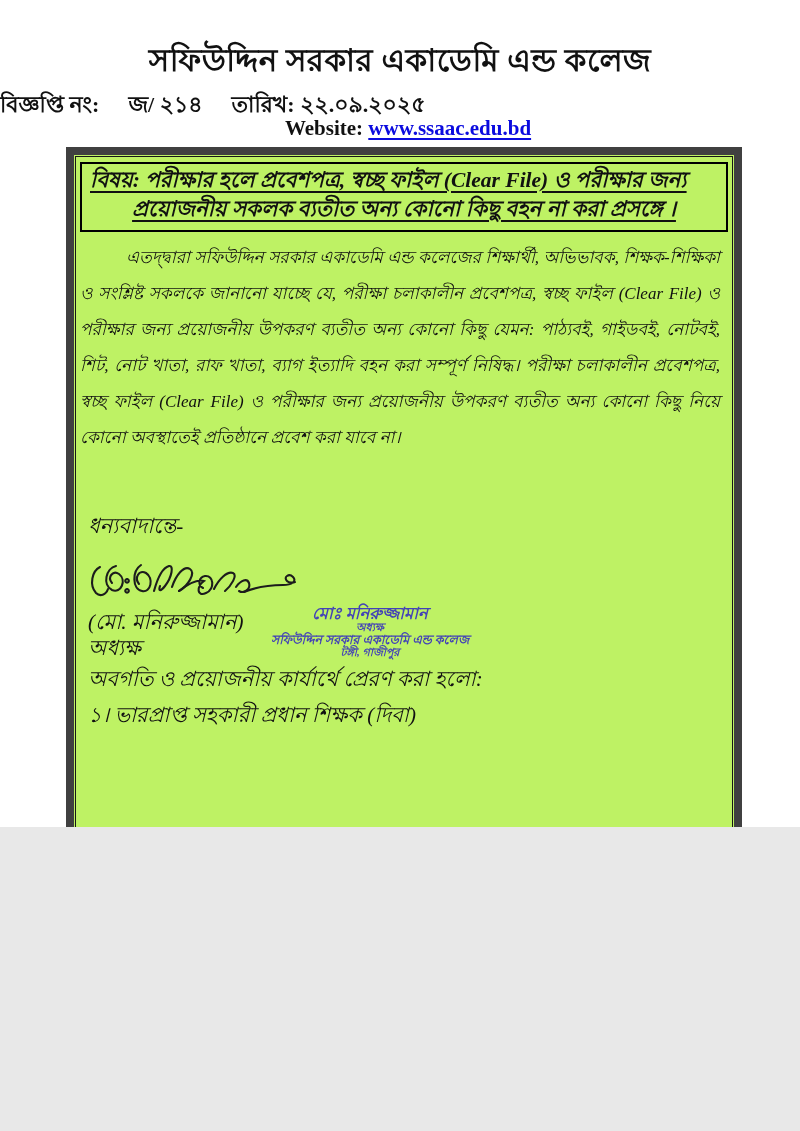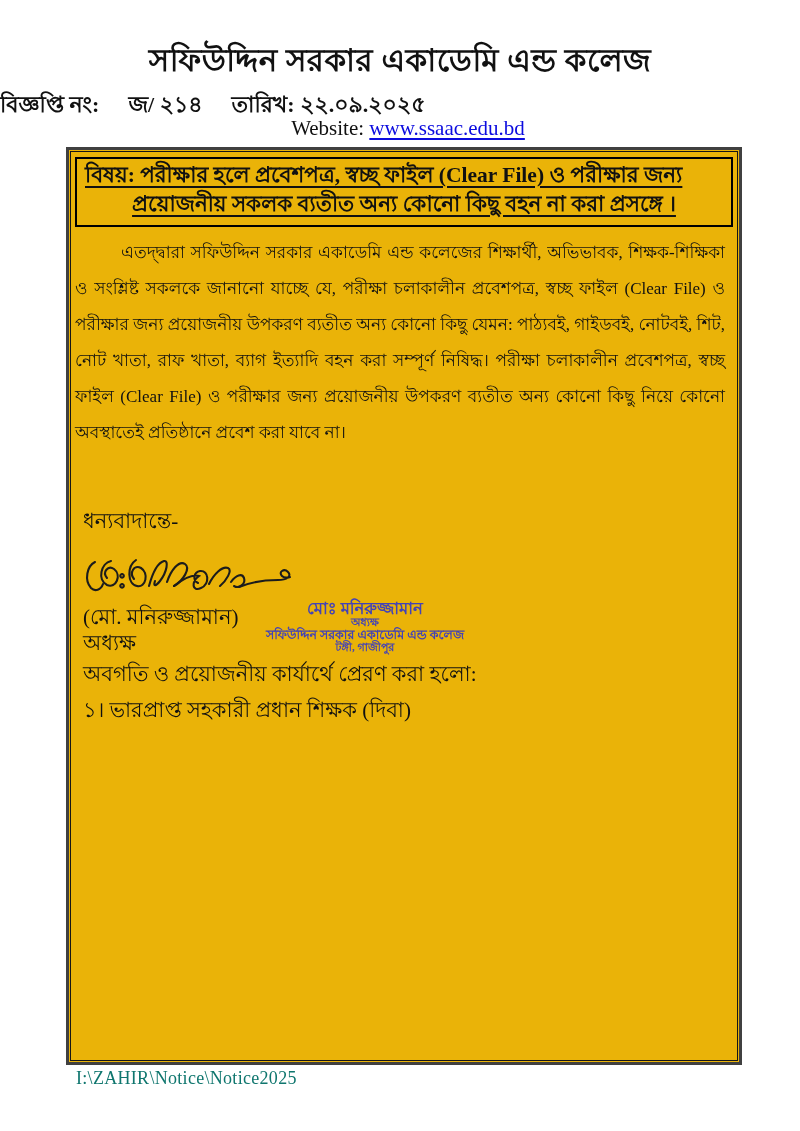--- a/index.html
+++ b/index.html
@@ -1,20 +1,20 @@
 <!DOCTYPE html>
 <html lang="bn"><head>
 <meta charset="utf-8">
 <style>
   * { margin: 0; padding: 0; box-sizing: border-box; }
   html, body { background: #e8e8e8; }
   .page {
     position: relative;
     width: 800px;
-    height: 1131px;
+    height: 827px;
     margin: 0 auto;
     background: #ffffff;
     font-family: "Liberation Serif", "DejaVu Serif", serif;
     color: #111111;
     overflow: hidden;
   }
   
   .school-title {
     position: absolute;
     top: 36px; left: 0; right: 0;
@@ -29,36 +29,37 @@
     text-align: left;
     font-size: 22px;
     font-weight: bold;
   }
   .meta-line .sp { display: inline-block; width: 18px; }
   .website-line {
     position: absolute;
     top: 116px; left: 16px; right: 0;
     text-align: center;
     font-size: 21px;
-    font-weight: normal;
+    font-weight: bold;
   }
   .website-line a {
     color: #0b0bdf;
     text-decoration: underline;
     text-underline-offset: 3px;
     cursor: pointer;
   }
   
   .notice-box {
     position: absolute;
     left: 66px; top: 147px;
     width: 676px; height: 918px;
-    border: 3px solid #404040;
+    border: 8px solid #404040;
     padding: 1px;
-    background: #eab308;
+    background: #bef264;
+    font-style: italic;
   }
   .notice-box-inner {
     position: relative;
     width: 100%; height: 100%;
     border: 1px solid #161616;
     padding: 5px 4px;
   }
   
   .subject-box {
     border: 2px solid #000000;

